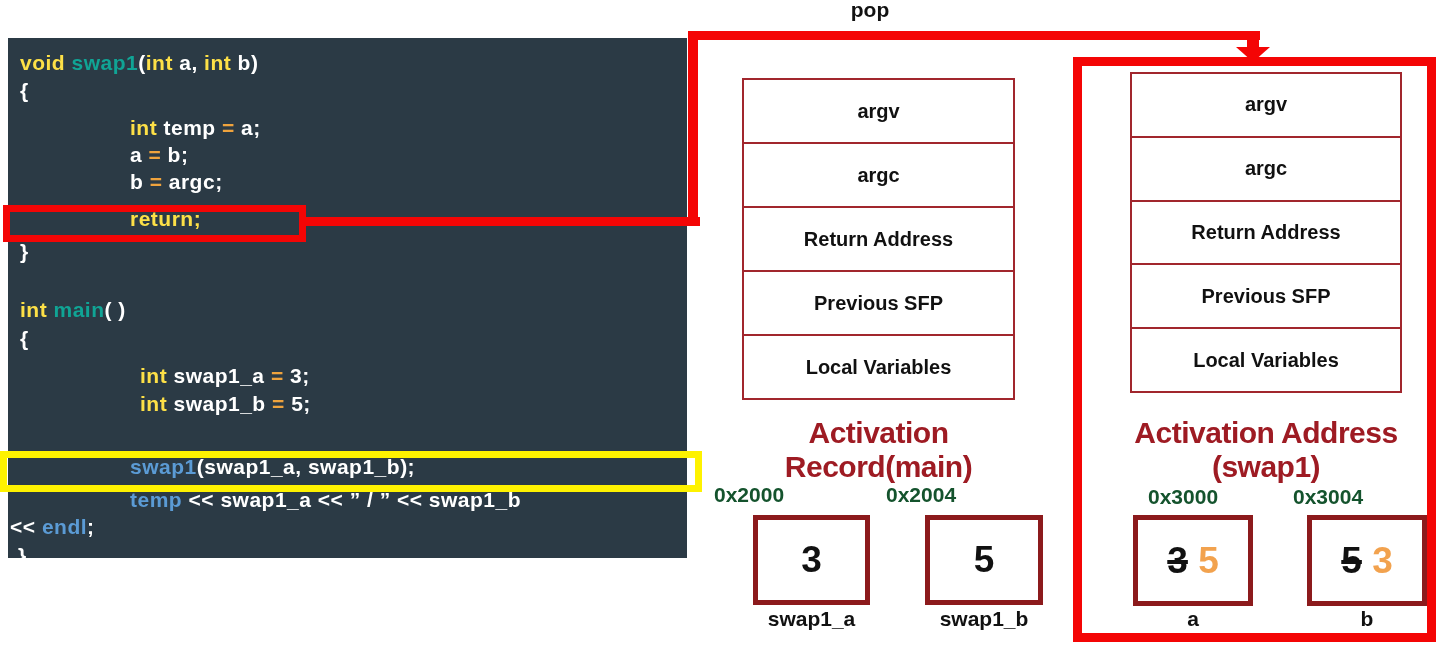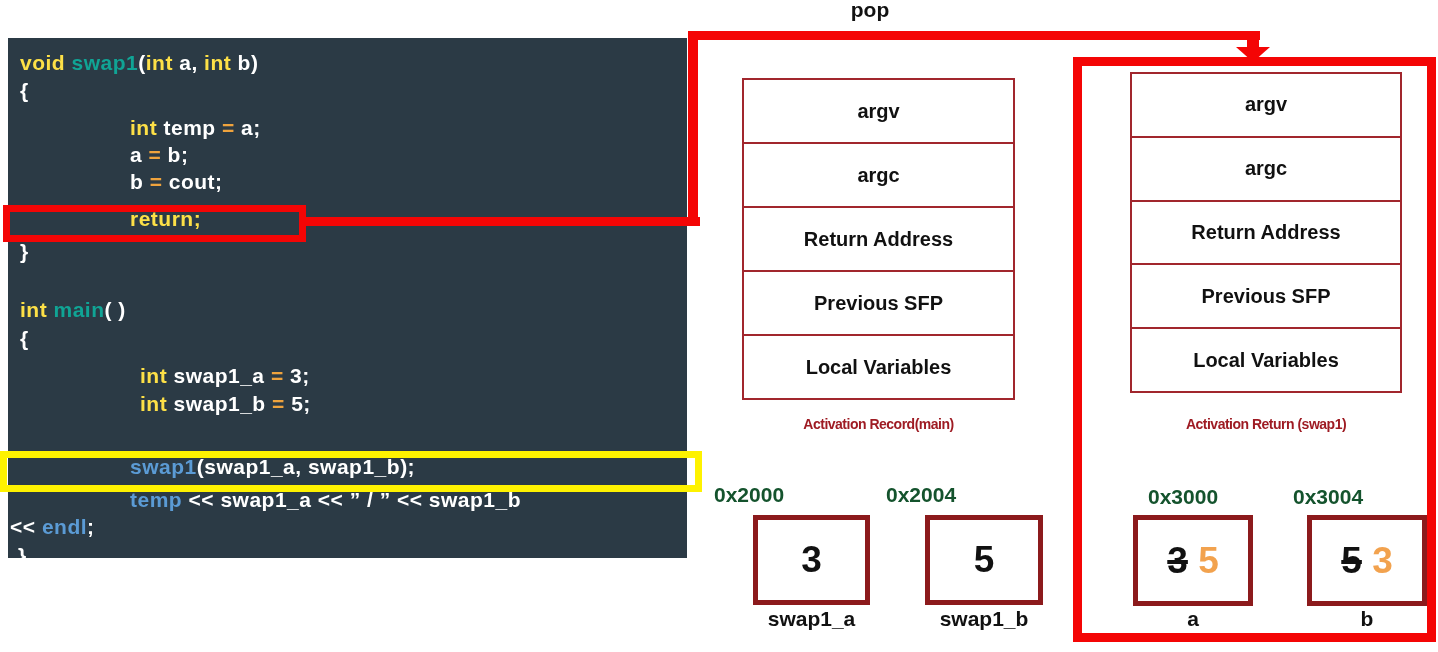--- a/index.html
+++ b/index.html
@@ -52,21 +52,21 @@
   }
   .frame-main{left:742px;top:78px;width:273px;height:322px;}
   .frame-swap1{left:1130px;top:72px;width:272px;height:321px;}
   .frame-row{
     flex:1;display:flex;align-items:center;justify-content:center;
     font-size:20px;font-weight:bold;color:#111111;
     border-bottom:2px solid #a1262d;
   }
   .frame-row:last-child{border-bottom:none;}
   .record-label{
-    position:absolute;text-align:center;font-size:14px;font-weight:bold;
+    position:absolute;text-align:center;font-size:30px;font-weight:bold;
     color:#9e1b23;letter-spacing:-0.5px;
   }
   .label-main{left:734px;top:416px;width:289px;}
   .label-swap1{left:1120px;top:416px;width:292px;}
   
   .swap1-outline{
     position:absolute;left:1073px;top:57px;width:363px;height:585px;
     border:9px solid #f40505;box-sizing:border-box;
   }
   
@@ -86,21 +86,21 @@
 </style>
 </head>
 <body>
 
 <div class="code-block">
   <div id="code-lines">
       <div class="code-line" style="top: 12px; left: 12px;"><span class="tok-kw">void</span><span class="tok-pl"> </span><span class="tok-fn">swap1</span><span class="tok-pl">(</span><span class="tok-kw">int</span><span class="tok-pl"> a, </span><span class="tok-kw">int</span><span class="tok-pl"> b)</span></div>
       <div class="code-line" style="top: 40px; left: 12px;"><span class="tok-pl">{</span></div>
       <div class="code-line" style="top: 77px; left: 122px;"><span class="tok-kw">int</span><span class="tok-pl"> temp </span><span class="tok-op">=</span><span class="tok-pl"> a;</span></div>
       <div class="code-line" style="top: 104px; left: 122px;"><span class="tok-pl">a </span><span class="tok-op">=</span><span class="tok-pl"> b;</span></div>
-      <div class="code-line" style="top: 131px; left: 122px;"><span class="tok-pl">b </span><span class="tok-op">=</span><span class="tok-pl"> cout;</span></div>
+      <div class="code-line" style="top: 131px; left: 122px;"><span class="tok-pl">b </span><span class="tok-op">=</span><span class="tok-pl"> argc;</span></div>
       <div class="code-line" style="top: 168px; left: 122px;"><span class="tok-kw">return;</span></div>
       <div class="code-line" style="top: 201px; left: 12px;"><span class="tok-pl">}</span></div>
       <div class="code-line" style="top: 259px; left: 12px;"><span class="tok-kw">int</span><span class="tok-pl"> </span><span class="tok-fn">main</span><span class="tok-pl">( )</span></div>
       <div class="code-line" style="top: 288px; left: 12px;"><span class="tok-pl">{</span></div>
       <div class="code-line" style="top: 325px; left: 132px;"><span class="tok-kw">int</span><span class="tok-pl"> swap1_a </span><span class="tok-op">=</span><span class="tok-pl"> 3;</span></div>
       <div class="code-line" style="top: 353px; left: 132px;"><span class="tok-kw">int</span><span class="tok-pl"> swap1_b </span><span class="tok-op">=</span><span class="tok-pl"> 5;</span></div>
       <div class="code-line" style="top: 416px; left: 122px;"><span class="tok-call">swap1</span><span class="tok-pl">(swap1_a, swap1_b);</span></div>
       <div class="code-line" style="top: 449px; left: 122px;"><span class="tok-call">temp</span><span class="tok-pl"> &lt;&lt; swap1_a &lt;&lt; ” / ” &lt;&lt; swap1_b</span></div>
       <div class="code-line" style="top: 476px; left: 2px;"><span class="tok-pl">&lt;&lt; </span><span class="tok-call">endl</span><span class="tok-pl">;</span></div>
       <div class="code-line" style="top: 505px; left: 10px;"><span class="tok-pl">}</span></div>
@@ -128,21 +128,21 @@
   </div>
 <div class="record-label label-main">Activation Record(main)</div>
 
 <div class="stack-frame frame-swap1">
     <div class="frame-row">argv</div>
     <div class="frame-row">argc</div>
     <div class="frame-row">Return Address</div>
     <div class="frame-row">Previous SFP</div>
     <div class="frame-row">Local Variables</div>
   </div>
-<div class="record-label label-swap1">Activation Return (swap1)</div>
+<div class="record-label label-swap1">Activation Address (swap1)</div>
 
 <div class="addr-label" style="left:714px;top:483px;">0x2000</div>
 <div class="value-box" style="left:753px;top:515px;width:117px;height:90px;">
   <span>3</span>
 </div>
 <div class="var-label" style="left:753px;top:607px;width:117px;">swap1_a</div>
 
 <div class="addr-label" style="left:886px;top:483px;">0x2004</div>
 <div class="value-box" style="left:925px;top:515px;width:118px;height:90px;">
   <span>5</span>

